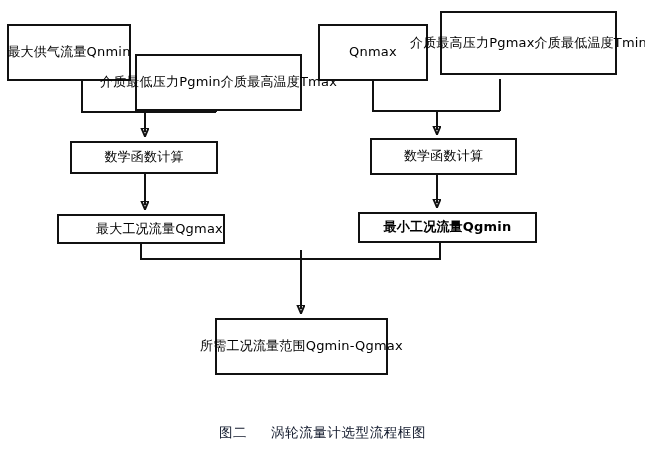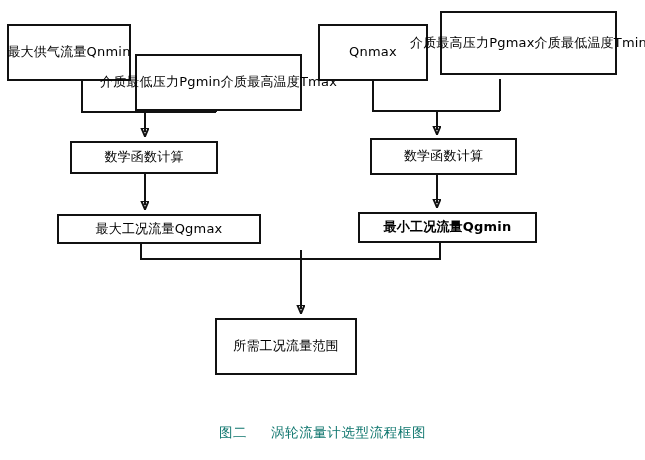--- a/index.html
+++ b/index.html
@@ -43,33 +43,33 @@
   }
   
   #node-qnmax   { left: 7px;   top: 24px;  width: 124px; height: 57px; }
   #node-pgmin   { left: 135px; top: 22px;  width: 167px; height: 57px; margin-top: 32px; }
   #node-qnmin   { left: 318px; top: 24px;  width: 110px; height: 57px; }
   #node-pgmax   { left: 440px; top: 11px;  width: 177px; height: 64px; }
   
   #node-calc-max { left: 70px;  top: 141px; width: 148px; height: 33px; }
   #node-calc-min { left: 370px; top: 138px; width: 147px; height: 37px; }
   
-  #node-qgmax   { left: 57px;  top: 214px; width: 204px; height: 30px; }
+  #node-qgmax   { left: 57px;  top: 214px; width: 168px; height: 30px; justify-content: flex-end; }
   #node-qgmin   { left: 358px; top: 212px; width: 179px; height: 31px; font-weight: bold; }
   
-  #node-range   { left: 215px; top: 318px; width: 142px; height: 57px; }
+  #node-range   { left: 215px; top: 318px; width: 173px; height: 57px; }
 
   #caption {
     position: absolute;
     left: 0;
     top: 424px;
     width: 645px;
     text-align: center;
     font-size: 13.5px;
-    color: #0f766e;
+    color: #0f172a;
     letter-spacing: 0.6px;
   }
   .cap-seg { display: inline-block; }
   .cap-gap { display: inline-block; width: 14px; }
   svg#wires {
     position: absolute;
     left: 0;
     top: 0;
     width: 645px;
     height: 460px;
@@ -135,20 +135,21 @@
   <div class="node" id="node-qgmax">
     <span class="line">最大工况流量Qgmax</span>
   </div>
 
   <div class="node" id="node-qgmin">
     <span class="line">最小工况流量Qgmin</span>
   </div>
 
   <div class="node" id="node-range">
     <span class="line">所需工况流量范围</span>
+    <span class="line">Qgmin-Qgmax</span>
   </div>
 
   <div id="caption">
     <span class="cap-seg">图二</span>
     <span class="cap-gap"></span>
     <span class="cap-seg">涡轮流量计选型流程框图</span>
   </div>
 
 </div>
 

